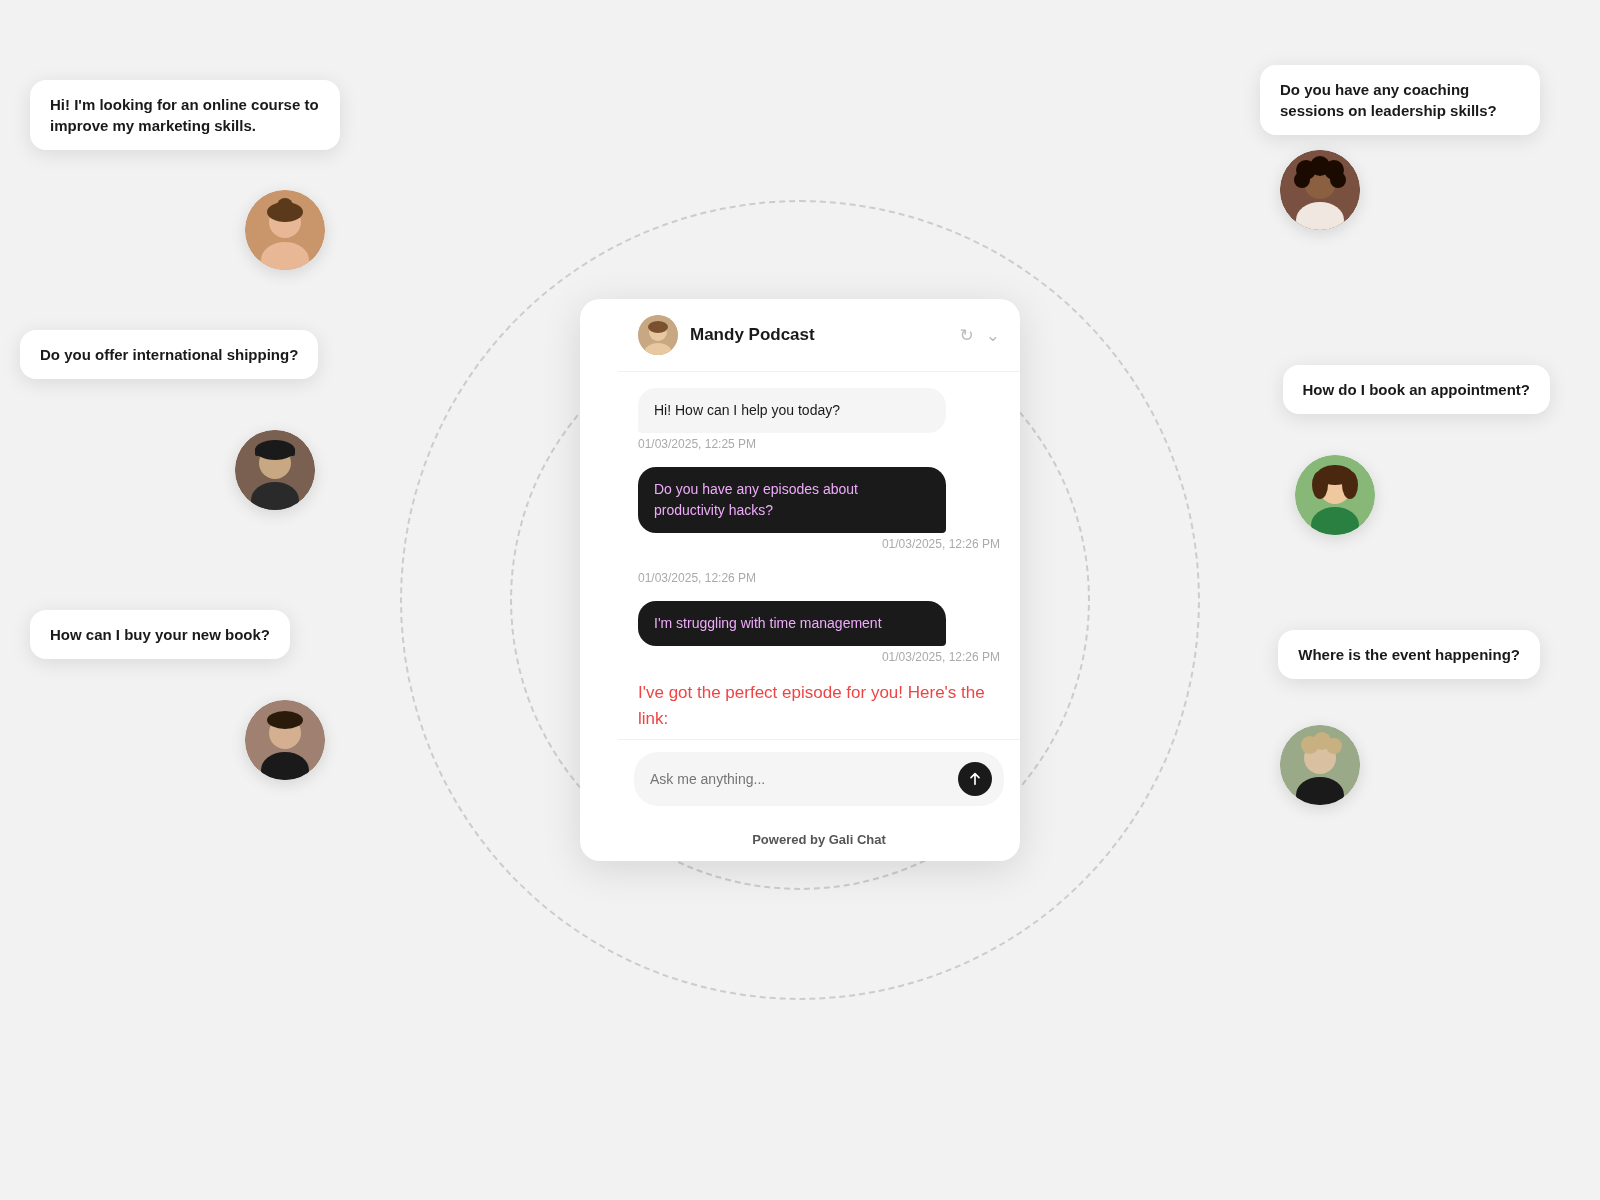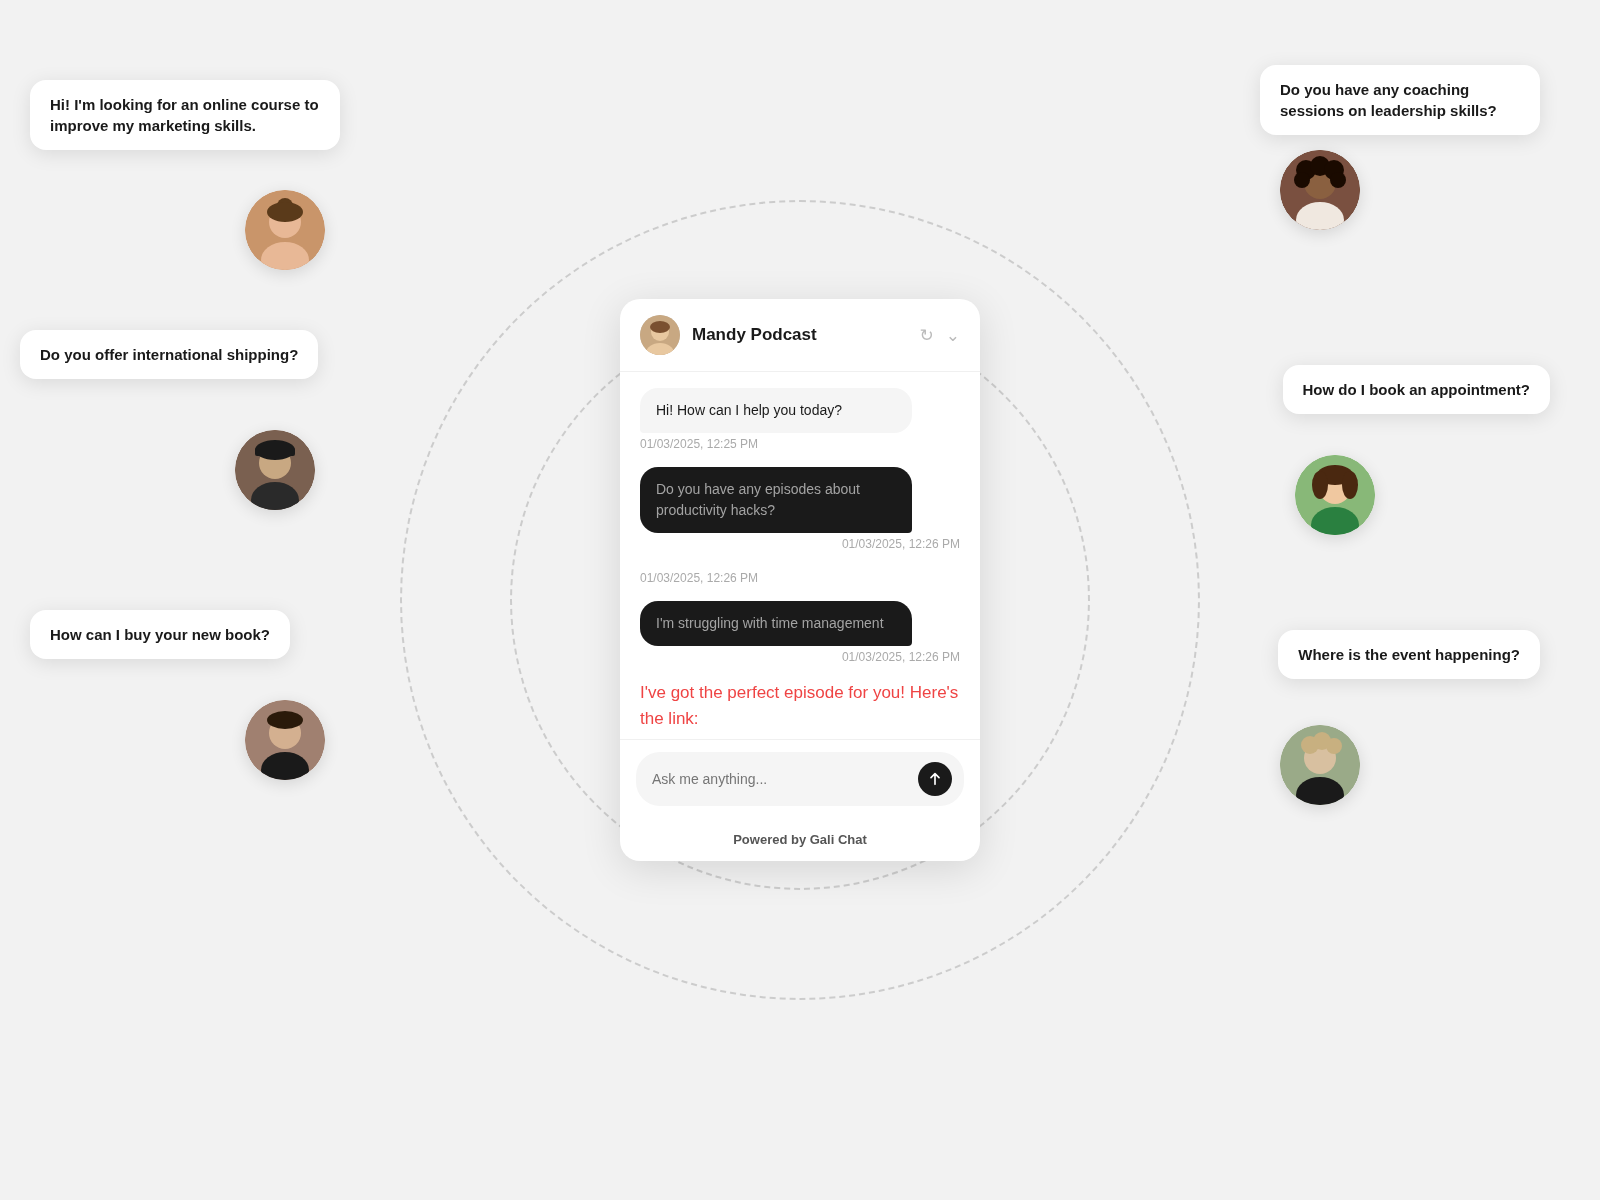--- a/index.html
+++ b/index.html
@@ -33,27 +33,28 @@
       border-radius: 50%;
       border: 2px dashed #ccc;
     }
 
     
     .chat-widget {
       position: absolute;
       left: 50%;
       top: 50%;
       transform: translate(-50%, -50%);
-      width: 360px;
+      width: 440px;
       background: #fff;
       border-radius: 20px;
       box-shadow: 0 8px 40px rgba(0,0,0,0.12);
       overflow: hidden;
       display: flex;
       flex-direction: column;
+      padding-left: 38px;
     }
 
     .chat-header {
       display: flex;
       align-items: center;
       padding: 16px 20px;
       border-bottom: 1px solid #f0f0f0;
       gap: 12px;
     }
 
@@ -109,21 +110,21 @@
 
     .msg-bubble.bot {
       background: #f5f5f5;
       color: #1a1a1a;
       align-self: flex-start;
       border-bottom-left-radius: 4px;
     }
 
     .msg-bubble.user {
       background: #1a1a1a;
-      color: #a3a3a3;
+      color: #f0abfc;
       align-self: flex-end;
       border-bottom-right-radius: 4px;
     }
 
     .msg-time {
       font-size: 12px;
       color: #aaa;
       margin-top: 4px;
     }
 

